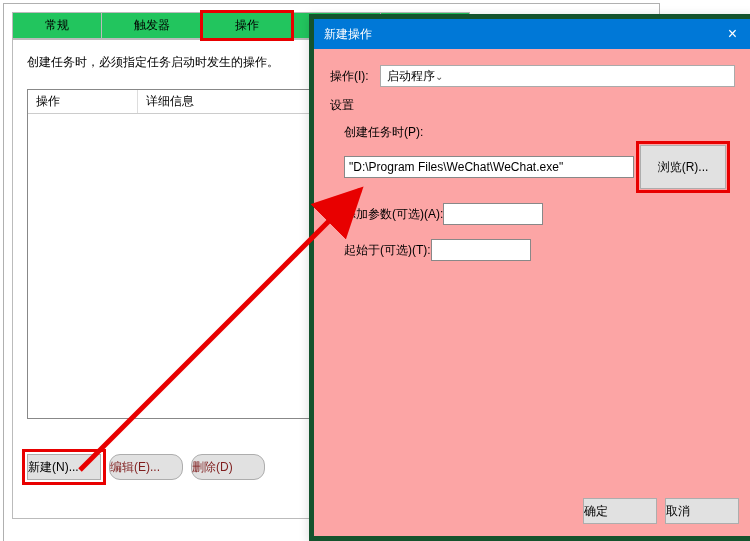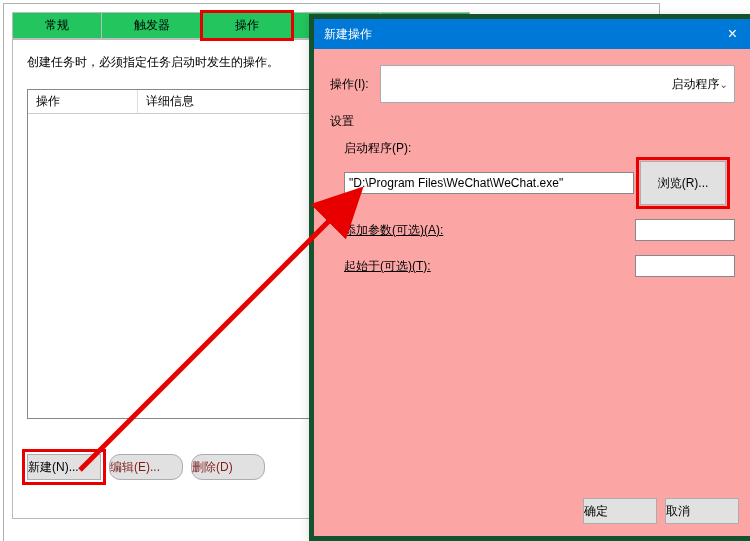--- a/index.html
+++ b/index.html
@@ -35,32 +35,32 @@
 
 
 .action-dialog { position: absolute; left: 309px; top: 14px; width: 447px; height: 527px; background: #fca5a5; border: 5px solid #14532d; box-shadow: 0 2px 10px rgba(0,0,0,0.15); }
 .action-titlebar { height: 30px; background: #0078d7; color: #fff; display: flex; align-items: center; padding: 0 10px; }
 .action-title { flex: 1; }
 .action-close { font-size: 16px; padding: 0 4px; }
 .action-body { padding: 16px; }
 .instruction { margin-bottom: 16px; }
 .row-op { display: flex; align-items: center; margin-bottom: 10px; }
 .label-op { width: 50px; }
-.select-op { flex: 1; height: 38px; border: 1px solid #aaa; background: #fff; display: flex; align-items: center; padding: 0 6px; justify-content: flex-end; }
+.select-op { flex: 1; height: 22px; border: 1px solid #aaa; background: #fff; display: flex; align-items: center; padding: 0 6px; justify-content: flex-start; }
 .chevron { font-size: 10px; color: #555; }
 .settings-label { margin-bottom: 10px; }
 .settings-block { padding-left: 14px; }
 .field-label { margin-bottom: 4px; margin-top: 10px; }
 .field-row { display: flex; align-items: center; gap: 6px; }
 .text-input { height: 22px; border: 1px solid #888; background: #fff; padding: 0 4px; }
 .prog-input { width: 290px; }
 .narrow-input { width: 100px; }
 .browse-btn { height: 44px; width: 86px; background: #e1e1e1; border: 1px solid #adadad; display:flex; align-items:center; justify-content:center; cursor:pointer; }
 .browse-btn.highlight { outline: 3px solid #e80000; outline-offset: 1px; }
-.field-inline { display:flex; align-items:center; justify-content: space-between; margin-top: 14px; text-decoration: underline; }
+.field-inline { display:flex; align-items:center; margin-top: 14px; }
 
 .dialog-buttons { position: absolute; right: 12px; bottom: 12px; display: flex; gap: 8px; }
 
 
 .red-arrow { position: absolute; left: 60px; top: 170px; pointer-events: none; z-index:50; }
 </style>
 </head>
 <body>
 
 <div class="create-dialog">
@@ -101,21 +101,21 @@
   <div class="action-body">
     <div class="row-op">
       <span class="label-op">操作(I):</span>
       <div class="select-op">
         <span>启动程序</span>
         <span class="chevron">⌄</span>
       </div>
     </div>
     <div class="settings-label">设置</div>
     <div class="settings-block">
-      <div class="field-label">启动程序(P):</div>
+      <div class="field-label">创建任务时(P):</div>
       <div class="field-row">
         <input class="text-input prog-input" value="&quot;D:\Program Files\WeChat\WeChat.exe&quot;" style="">
         <div class="browse-btn highlight">
             <span>浏览(R)...</span>
           </div>
       </div>
       <div class="field-inline">
         <span>添加参数(可选)(A):</span>
         <input class="text-input narrow-input" value="" style="">
       </div>

